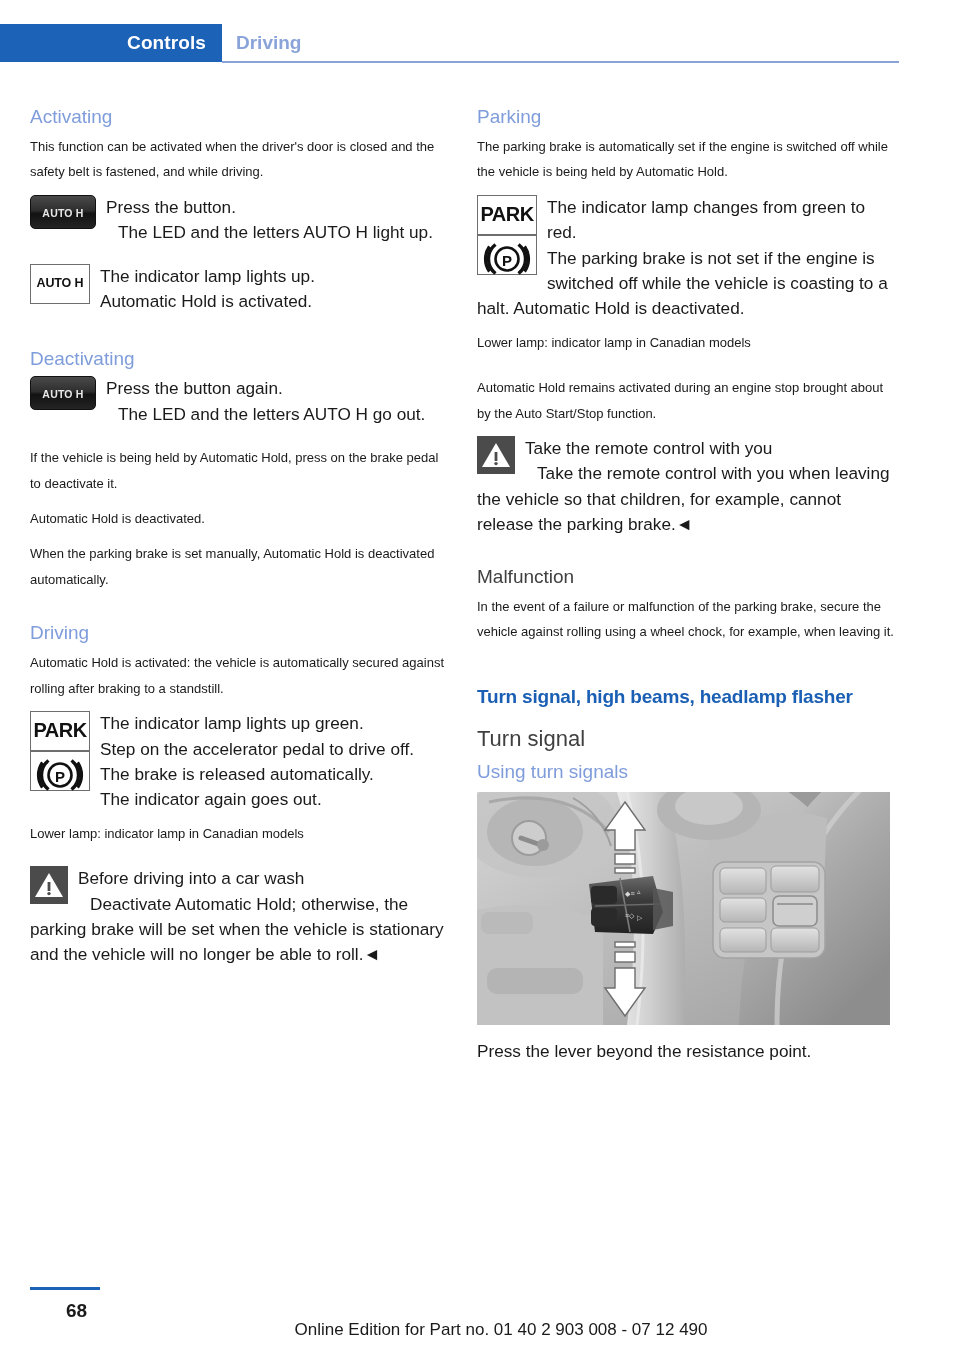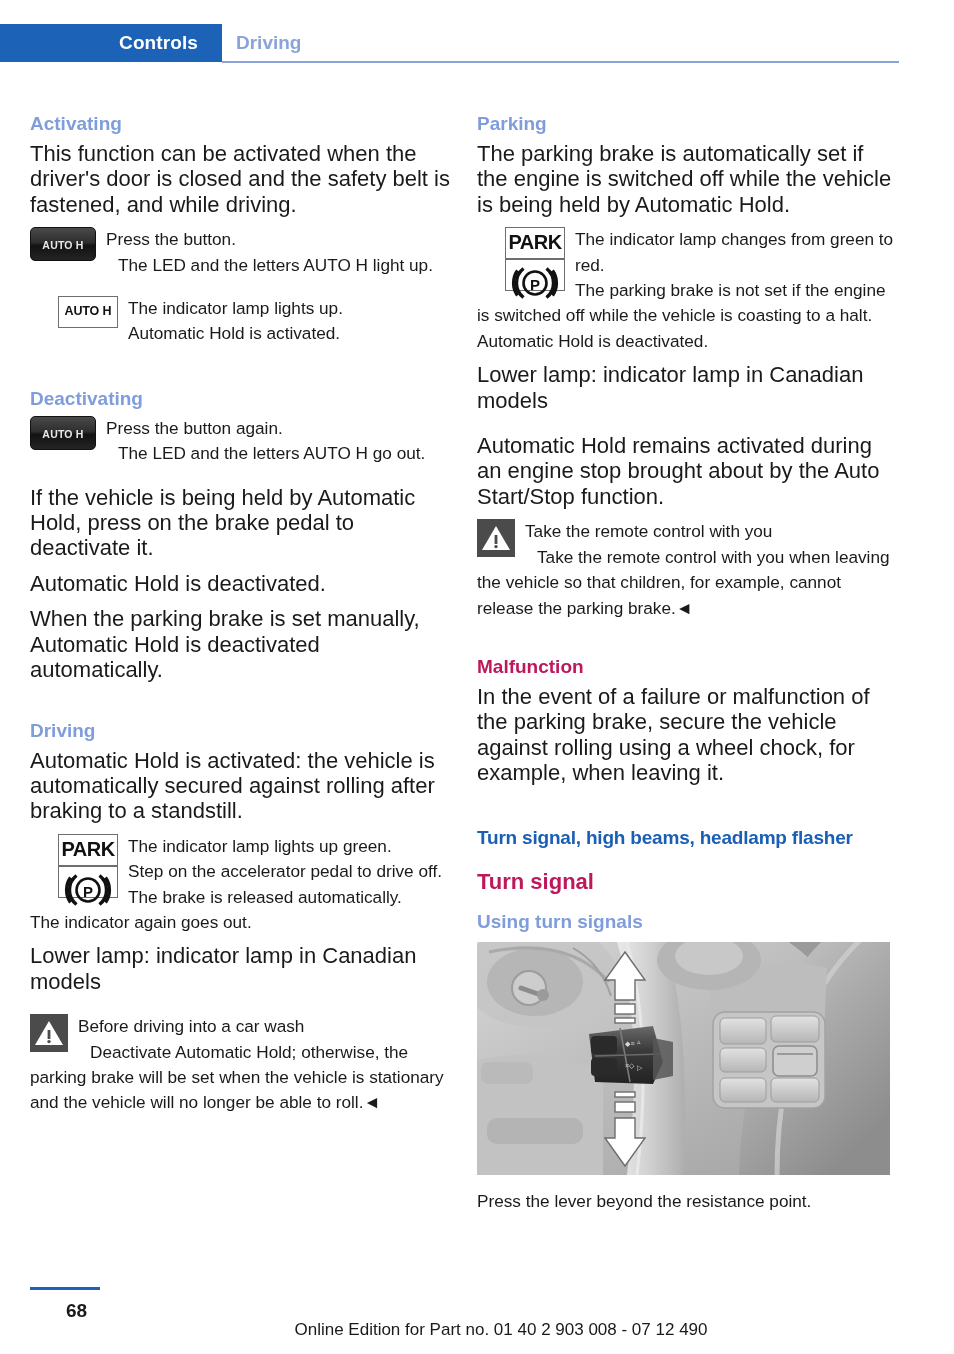--- a/index.html
+++ b/index.html
@@ -24,21 +24,21 @@
   .header-tab {
     position: absolute;
     left: 0; top: 0;
     width: 222px; height: 38px;
     background: #1c62b6;
     color: #ffffff;
     font-weight: bold;
     font-size: 19px;
     line-height: 38px;
     text-align: right;
-    padding-right: 24px;
+    padding-right: 16px;
     letter-spacing: 0.1px;
   }
   .header-section {
     position: absolute;
     left: 236px; top: 0;
     height: 38px; line-height: 38px;
     font-size: 19px;
     font-weight: bold;
     color: #8aa4da;
   }
@@ -53,39 +53,39 @@
   .col {
     position: absolute;
     top: 96px;
     width: 422px;
   }
   .col-left  { left: 30px; }
   .col-right { left: 477px; }
 
   h2.sub {
     font-size: 19px;
-    font-weight: bold;
+    font-weight: normal;
     color: #7f9cdb;
-    margin: 16px 0 5px 0;
+    margin: 9px 0 5px 0;
     line-height: 24px;
   }
-  h2.sub.dark { color: #be185d; }
+  h2.sub.dark { color: #404040; }
   h1.chapter {
     font-size: 19px;
     font-weight: bold;
     color: #1a5fb4;
     margin: 36px 0 14px 0;
     line-height: 32px;
     letter-spacing: -0.2px;
   }
   h2.sub.big {
     font-size: 22px;
   }
   p.body {
-    font-size: 22px;
+    font-size: 13px;
     line-height: 25.4px;
     margin: 0 0 10px 0;
     color: #1a1a1a;
   }
   .gap-sm { height: 10px; }
   .gap-md { height: 16px; }
 
   
   .iconblock {
     position: relative;
@@ -110,27 +110,26 @@
     border: 1px solid #111;
     color: #e8e8e8;
     font-size: 10.5px;
     font-weight: bold;
     letter-spacing: 0.2px;
     text-align: center;
     line-height: 34px;
   }
   
   .lamp {
-    width: 60px; height: 32px;
+    width: 60px; height: 40px;
     border: 1px solid #6e6e6e;
     background: #ffffff;
     color: #111;
     text-align: center;
     position: relative;
-    margin-left: 28px;
   }
   .lamp .t {
     position: absolute;
     left: 0; right: 0;
     top: 50%;
     transform: translateY(-50%);
     font-size: 12.5px;
     font-weight: bold;
     letter-spacing: -0.1px;
   }

